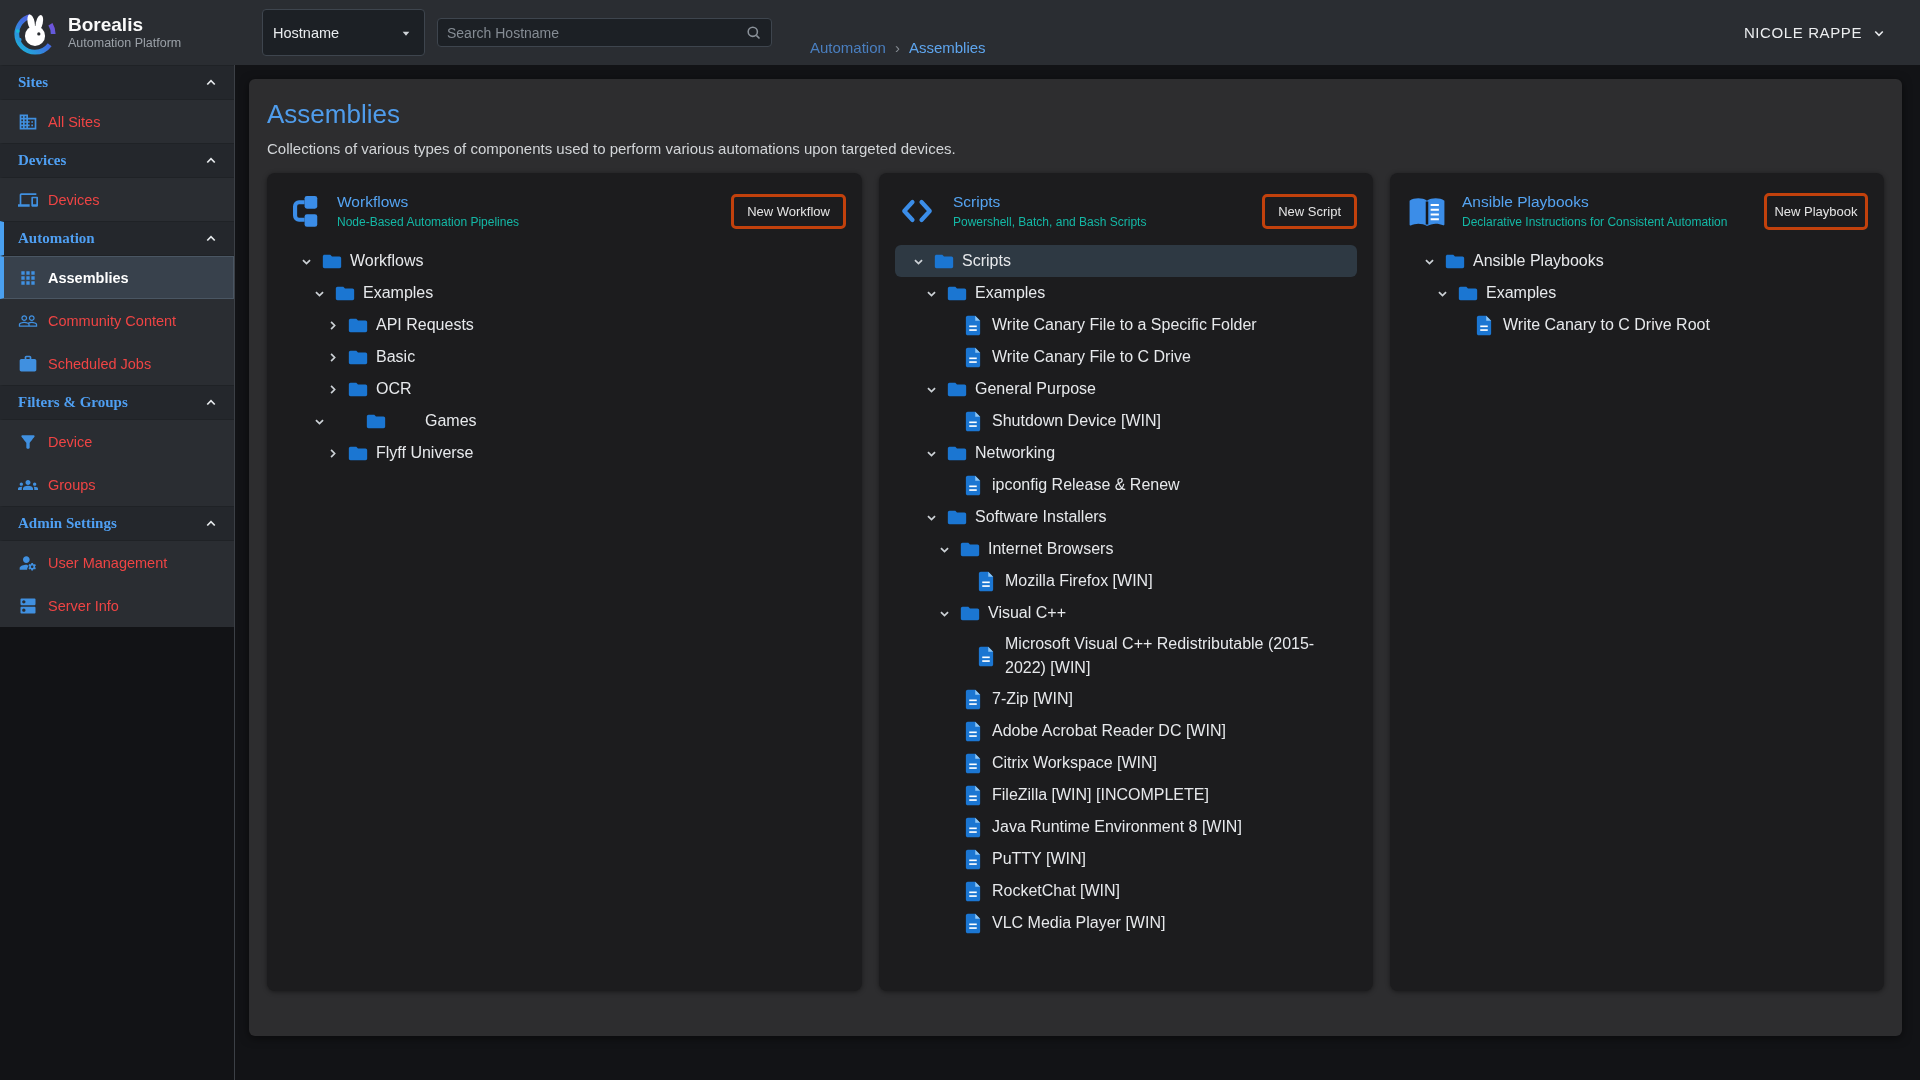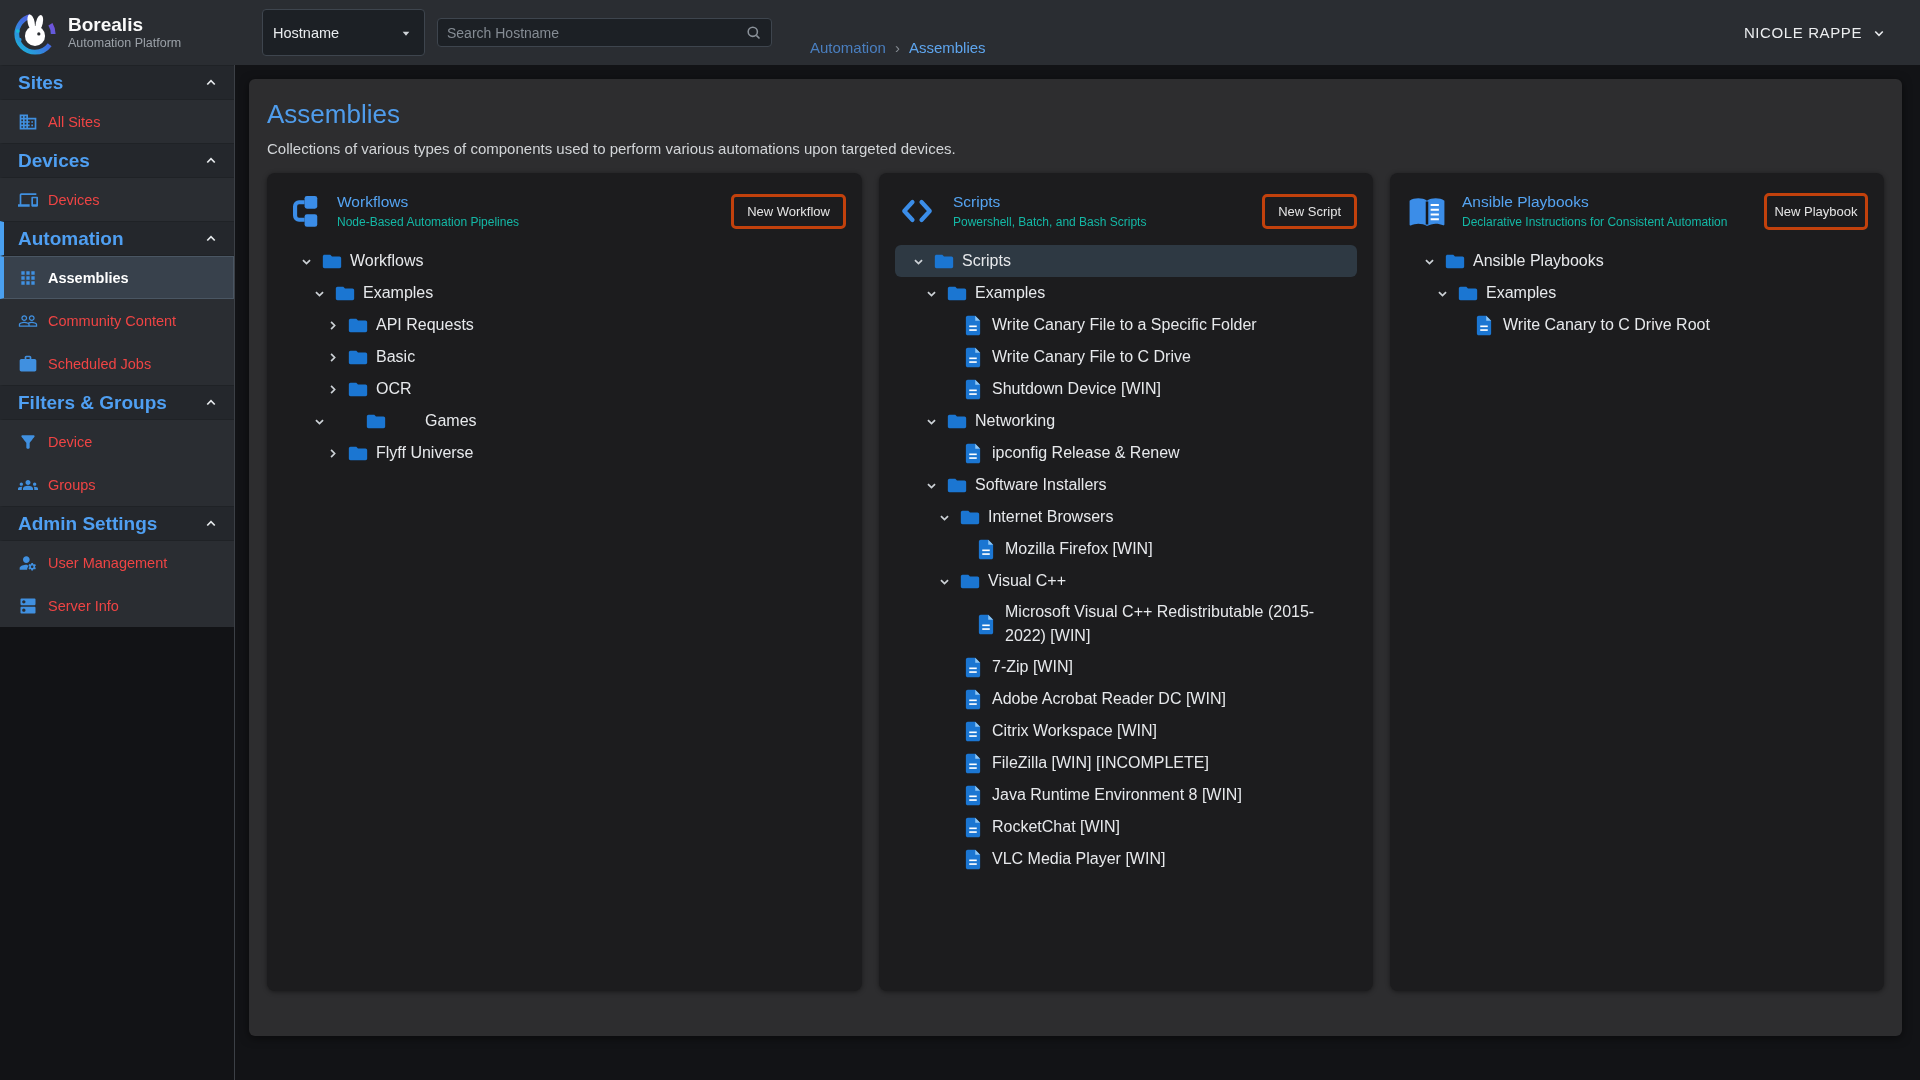--- a/index.html
+++ b/index.html
@@ -46,21 +46,21 @@
     position:absolute; left:0; top:65px; width:235px; height:1015px;
     border-right:1px solid #3c4046; background:#121316;
   }
   .sb-nav { background:#2a2d32; }
   .sb-header {
     height:35px; display:flex; align-items:center; padding:0 14px;
     background:#24272c; border-left:4px solid transparent;
     border-top:1px solid #1f2226; border-bottom:1px solid #1f2226;
     cursor:pointer;
   }
-  .sb-header .sb-title { font-size:19px; font-weight:bold; color:#4f9ff2; }
+  .sb-header .sb-title { font-size:15px; font-weight:bold; color:#4f9ff2;font-family:Liberation Serif, serif; }
   .sb-header .sb-chevron { margin-left:auto; display:flex; }
   .sb-item {
     height:43px; display:flex; align-items:center; padding:0 12px 0 14px;
     border-left:4px solid transparent; cursor:pointer;
   }
   .sb-item .sb-icon { width:20px; height:20px; display:flex; margin-right:10px; flex-shrink:0; }
   .sb-item .sb-label { font-size:14.5px; color:#ef4444; }
   .sb-header.accent, .sb-item.accent { border-left-color:#4aa0f0; }
   .sb-item.selected {
     background:#38414c; border-top:1px solid #4a5663; border-bottom:1px solid #4a5663;
@@ -457,20 +457,33 @@
             <span class="t-icon file">
               <svg width="18" height="21" viewBox="0 0 24 28">
                 <path fill="#1b76d2" d="M15 1H5c-1.4 0-2.5 1.1-2.5 2.5v21C2.5 25.9 3.6 27 5 27h14c1.4 0 2.5-1.1 2.5-2.5V7.5L15 1z"></path>
                 <path fill="#8ec6f5" d="M15 1v6.5h6.5z"></path>
                 <rect x="7" y="14" width="10" height="2.2" fill="#ffffff"></rect>
                 <rect x="7" y="19" width="10" height="2.2" fill="#ffffff"></rect>
               </svg>
             </span>
             <span class="t-label">Write Canary File to C Drive</span>
           </div>
+          <div class="trow" style="padding-left: 28px;">
+            <span class="t-chevron">
+              <svg width="17" height="17" viewBox="0 0 24 24" fill="none" stroke="#ccd1d6" stroke-width="2.4">
+                <path d="M7 10l5 5 5-5"></path>
+              </svg>
+            </span>
+            <span class="t-icon folder">
+              <svg width="20" height="17" viewBox="0 0 24 20">
+                <path fill="#1b76d2" d="M10 2H3c-1.1 0-2 .9-2 2v12c0 1.1.9 2 2 2h18c1.1 0 2-.9 2-2V6c0-1.1-.9-2-2-2h-9l-2-2z"></path>
+              </svg>
+            </span>
+            <span class="t-label">General Purpose</span>
+          </div>
           <div class="trow" style="padding-left: 69px;">
             <span class="t-icon file">
               <svg width="18" height="21" viewBox="0 0 24 28">
                 <path fill="#1b76d2" d="M15 1H5c-1.4 0-2.5 1.1-2.5 2.5v21C2.5 25.9 3.6 27 5 27h14c1.4 0 2.5-1.1 2.5-2.5V7.5L15 1z"></path>
                 <path fill="#8ec6f5" d="M15 1v6.5h6.5z"></path>
                 <rect x="7" y="14" width="10" height="2.2" fill="#ffffff"></rect>
                 <rect x="7" y="19" width="10" height="2.2" fill="#ffffff"></rect>
               </svg>
             </span>
             <span class="t-label">Shutdown Device [WIN]</span>
@@ -607,20 +620,31 @@
           <div class="trow" style="padding-left: 69px;">
             <span class="t-icon file">
               <svg width="18" height="21" viewBox="0 0 24 28">
                 <path fill="#1b76d2" d="M15 1H5c-1.4 0-2.5 1.1-2.5 2.5v21C2.5 25.9 3.6 27 5 27h14c1.4 0 2.5-1.1 2.5-2.5V7.5L15 1z"></path>
                 <path fill="#8ec6f5" d="M15 1v6.5h6.5z"></path>
                 <rect x="7" y="14" width="10" height="2.2" fill="#ffffff"></rect>
                 <rect x="7" y="19" width="10" height="2.2" fill="#ffffff"></rect>
               </svg>
             </span>
             <span class="t-label">Java Runtime Environment 8 [WIN]</span>
+          </div>
+          <div class="trow" style="padding-left: 69px;">
+            <span class="t-icon file">
+              <svg width="18" height="21" viewBox="0 0 24 28">
+                <path fill="#1b76d2" d="M15 1H5c-1.4 0-2.5 1.1-2.5 2.5v21C2.5 25.9 3.6 27 5 27h14c1.4 0 2.5-1.1 2.5-2.5V7.5L15 1z"></path>
+                <path fill="#8ec6f5" d="M15 1v6.5h6.5z"></path>
+                <rect x="7" y="14" width="10" height="2.2" fill="#ffffff"></rect>
+                <rect x="7" y="19" width="10" height="2.2" fill="#ffffff"></rect>
+              </svg>
+            </span>
+            <span class="t-label">PuTTY [WIN]</span>
           </div>
           <div class="trow" style="padding-left: 69px;">
             <span class="t-icon file">
               <svg width="18" height="21" viewBox="0 0 24 28">
                 <path fill="#1b76d2" d="M15 1H5c-1.4 0-2.5 1.1-2.5 2.5v21C2.5 25.9 3.6 27 5 27h14c1.4 0 2.5-1.1 2.5-2.5V7.5L15 1z"></path>
                 <path fill="#8ec6f5" d="M15 1v6.5h6.5z"></path>
                 <rect x="7" y="14" width="10" height="2.2" fill="#ffffff"></rect>
                 <rect x="7" y="19" width="10" height="2.2" fill="#ffffff"></rect>
               </svg>
             </span>

